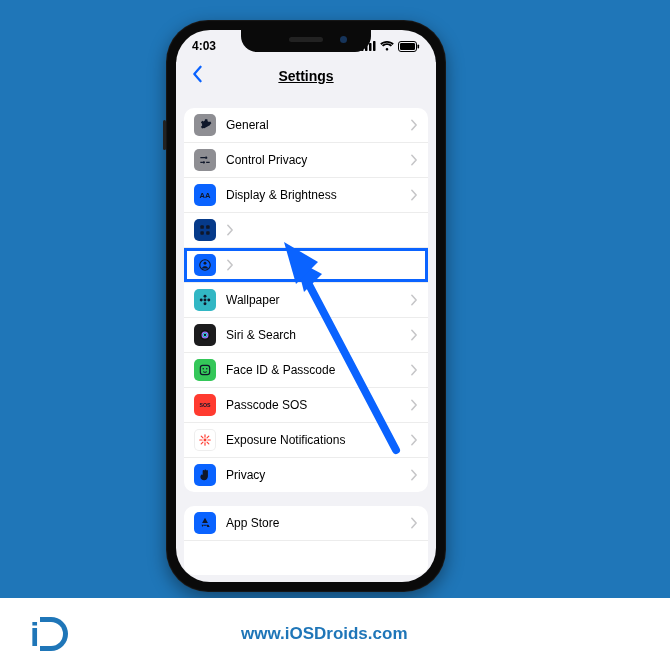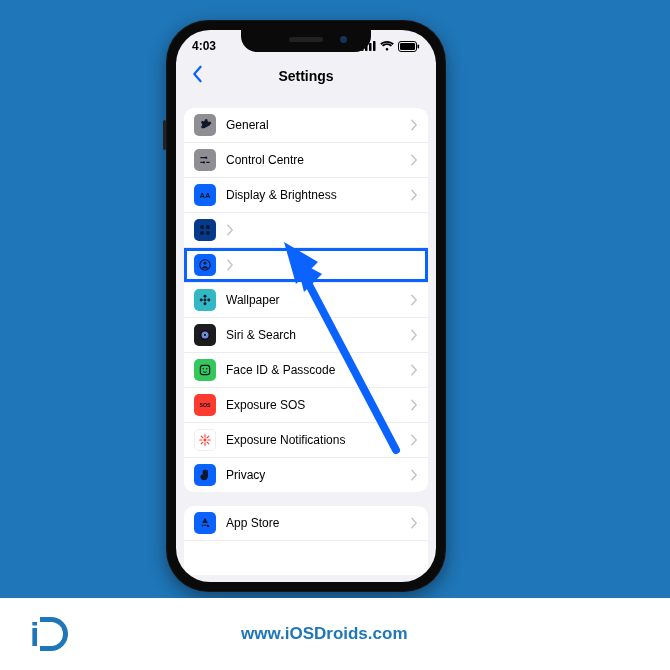--- a/index.html
+++ b/index.html
@@ -78,20 +78,21 @@
   .signal, .wifi, .batt { display:inline-block; }
   .signal svg, .wifi svg, .batt svg { display:block; }
   .nav-title {
     background:#f2f2f6;
     text-align:center;
     font-size: 14px;
     font-weight: 700;
     color:#000;
     padding: 6px 0 10px 0;
     position:relative;
+    text-decoration:underline;
   }
   .back-btn {
     position:absolute;
     left:10px; top:3px;
     width:22px; height:22px;
     color:#0a63ff;
   }
   .content {
     height: calc(100% - 32px - 34px);
     overflow: hidden;
@@ -240,21 +241,21 @@
                   <path d="M1.5 1.5 L6.5 7 L1.5 12.5" stroke="currentColor" stroke-width="1.8" fill="none" stroke-linecap="round" stroke-linejoin="round"></path>
                 </svg>
               </div>
             </div>
             <div class="row">
               <div class="icon-box bg-gray">
                 <svg viewBox="0 0 24 24">
                   <path fill="currentColor" d="M4 7h8v2H4zM14 6a2 2 0 110 4 2 2 0 010-4zM4 15h4v2H4zM10 14a2 2 0 110 4 2 2 0 010-4zM14 15h6v2h-6z"></path>
                 </svg>
               </div>
-              <div class="row-label">Control Centre</div>
+              <div class="row-label">Control Privacy</div>
               <div class="chev">
                 <svg viewBox="0 0 8 14">
                   <path d="M1.5 1.5 L6.5 7 L1.5 12.5" stroke="currentColor" stroke-width="1.8" fill="none" stroke-linecap="round" stroke-linejoin="round"></path>
                 </svg>
               </div>
             </div>
             <div class="row">
               <div class="icon-box bg-blue">
                 <svg viewBox="0 0 24 24">
                   <text x="12" y="17" text-anchor="middle" font-size="13" font-weight="700" fill="currentColor" font-family="Arial">AA</text>
@@ -343,21 +344,21 @@
                   <path d="M1.5 1.5 L6.5 7 L1.5 12.5" stroke="currentColor" stroke-width="1.8" fill="none" stroke-linecap="round" stroke-linejoin="round"></path>
                 </svg>
               </div>
             </div>
             <div class="row">
               <div class="icon-box bg-sos">
                 <svg viewBox="0 0 24 24">
                   <text x="12" y="16" text-anchor="middle" font-size="9" font-weight="800" fill="currentColor" font-family="Arial">SOS</text>
                 </svg>
               </div>
-              <div class="row-label">Exposure SOS</div>
+              <div class="row-label">Passcode SOS</div>
               <div class="chev">
                 <svg viewBox="0 0 8 14">
                   <path d="M1.5 1.5 L6.5 7 L1.5 12.5" stroke="currentColor" stroke-width="1.8" fill="none" stroke-linecap="round" stroke-linejoin="round"></path>
                 </svg>
               </div>
             </div>
             <div class="row">
               <div class="icon-box bg-white">
                 <svg viewBox="0 0 24 24">
                   <g stroke="#ff3b30" stroke-width="2" stroke-linecap="round">

